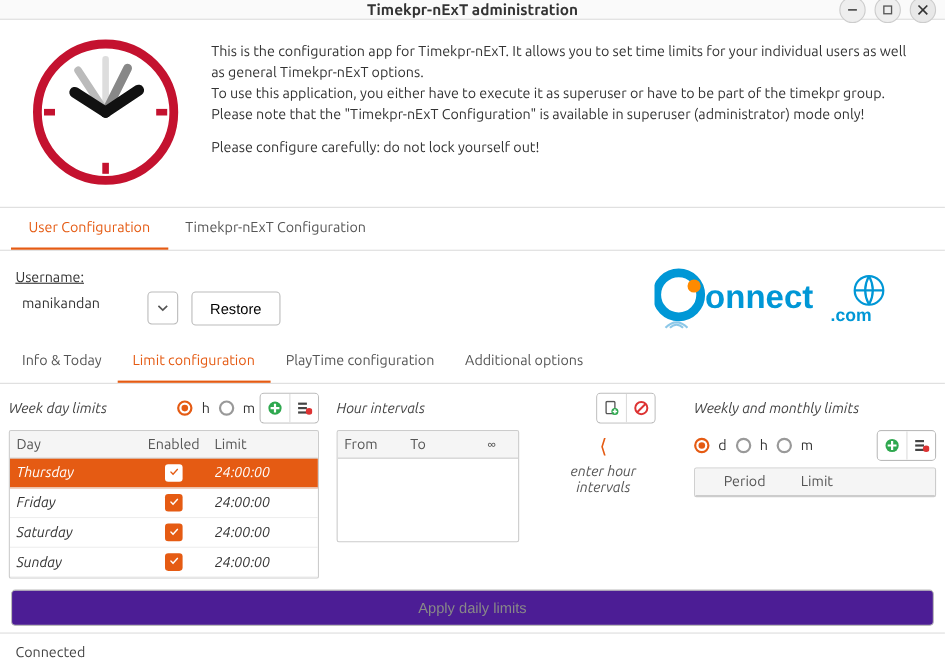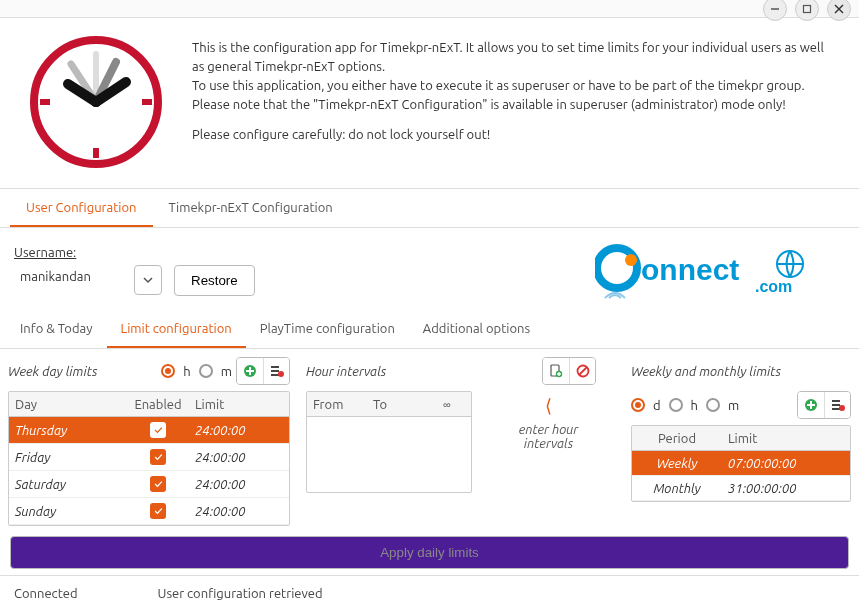--- a/index.html
+++ b/index.html
@@ -88,20 +88,21 @@
   
   .statusbar { border-top: 1px solid #ddd; padding: 10px 14px; display: flex; gap: 80px; color: #444; margin-top: auto; }
   
   svg { display: block; }
   .chevron-left { color:#e55b13; font-size: 18px; }
 </style>
 </head>
 <body>
 
 <div class="titlebar">
+  <div class="titlebar-title">Timekpr-nExT administration</div>
   <div class="window-controls">
     <div class="win-btn">
       <svg width="10" height="10" viewBox="0 0 10 10">
           <line x1="1" y1="5" x2="9" y2="5" stroke="#555" stroke-width="1.5"></line>
         </svg>
     </div>
     <div class="win-btn">
       <svg width="10" height="10" viewBox="0 0 10 10">
           <rect x="1.5" y="1.5" width="7" height="7" fill="none" stroke="#555" stroke-width="1.2"></rect>
         </svg>
@@ -308,33 +309,22 @@
               <circle cx="11" cy="10" r="3" fill="#d33"></circle>
             </svg>
         </div>
       </div>
     </div>
     <div class="table">
       <div class="table-header">
         <div class="th col-period">Period</div>
         <div class="th col-wlimit">Limit</div>
       </div>
-      <div id="weekly-rows">
-          <div class="table-row selected">
-            <div class="td col-period">Weekly</div>
-    <div class="td col-wlimit">07:00:00:00</div>
-          </div>
-          <div class="table-row">
-            <div class="td col-period">Monthly</div>
-    <div class="td col-wlimit">31:00:00:00</div>
-          </div>
-        </div>
     </div>
   </div>
 
 </div>
 
 <button class="apply-btn">Apply daily limits</button>
 
 <div class="statusbar">
   <span>Connected</span>
-  <span>User configuration retrieved</span>
 </div>
 
 </body></html>

